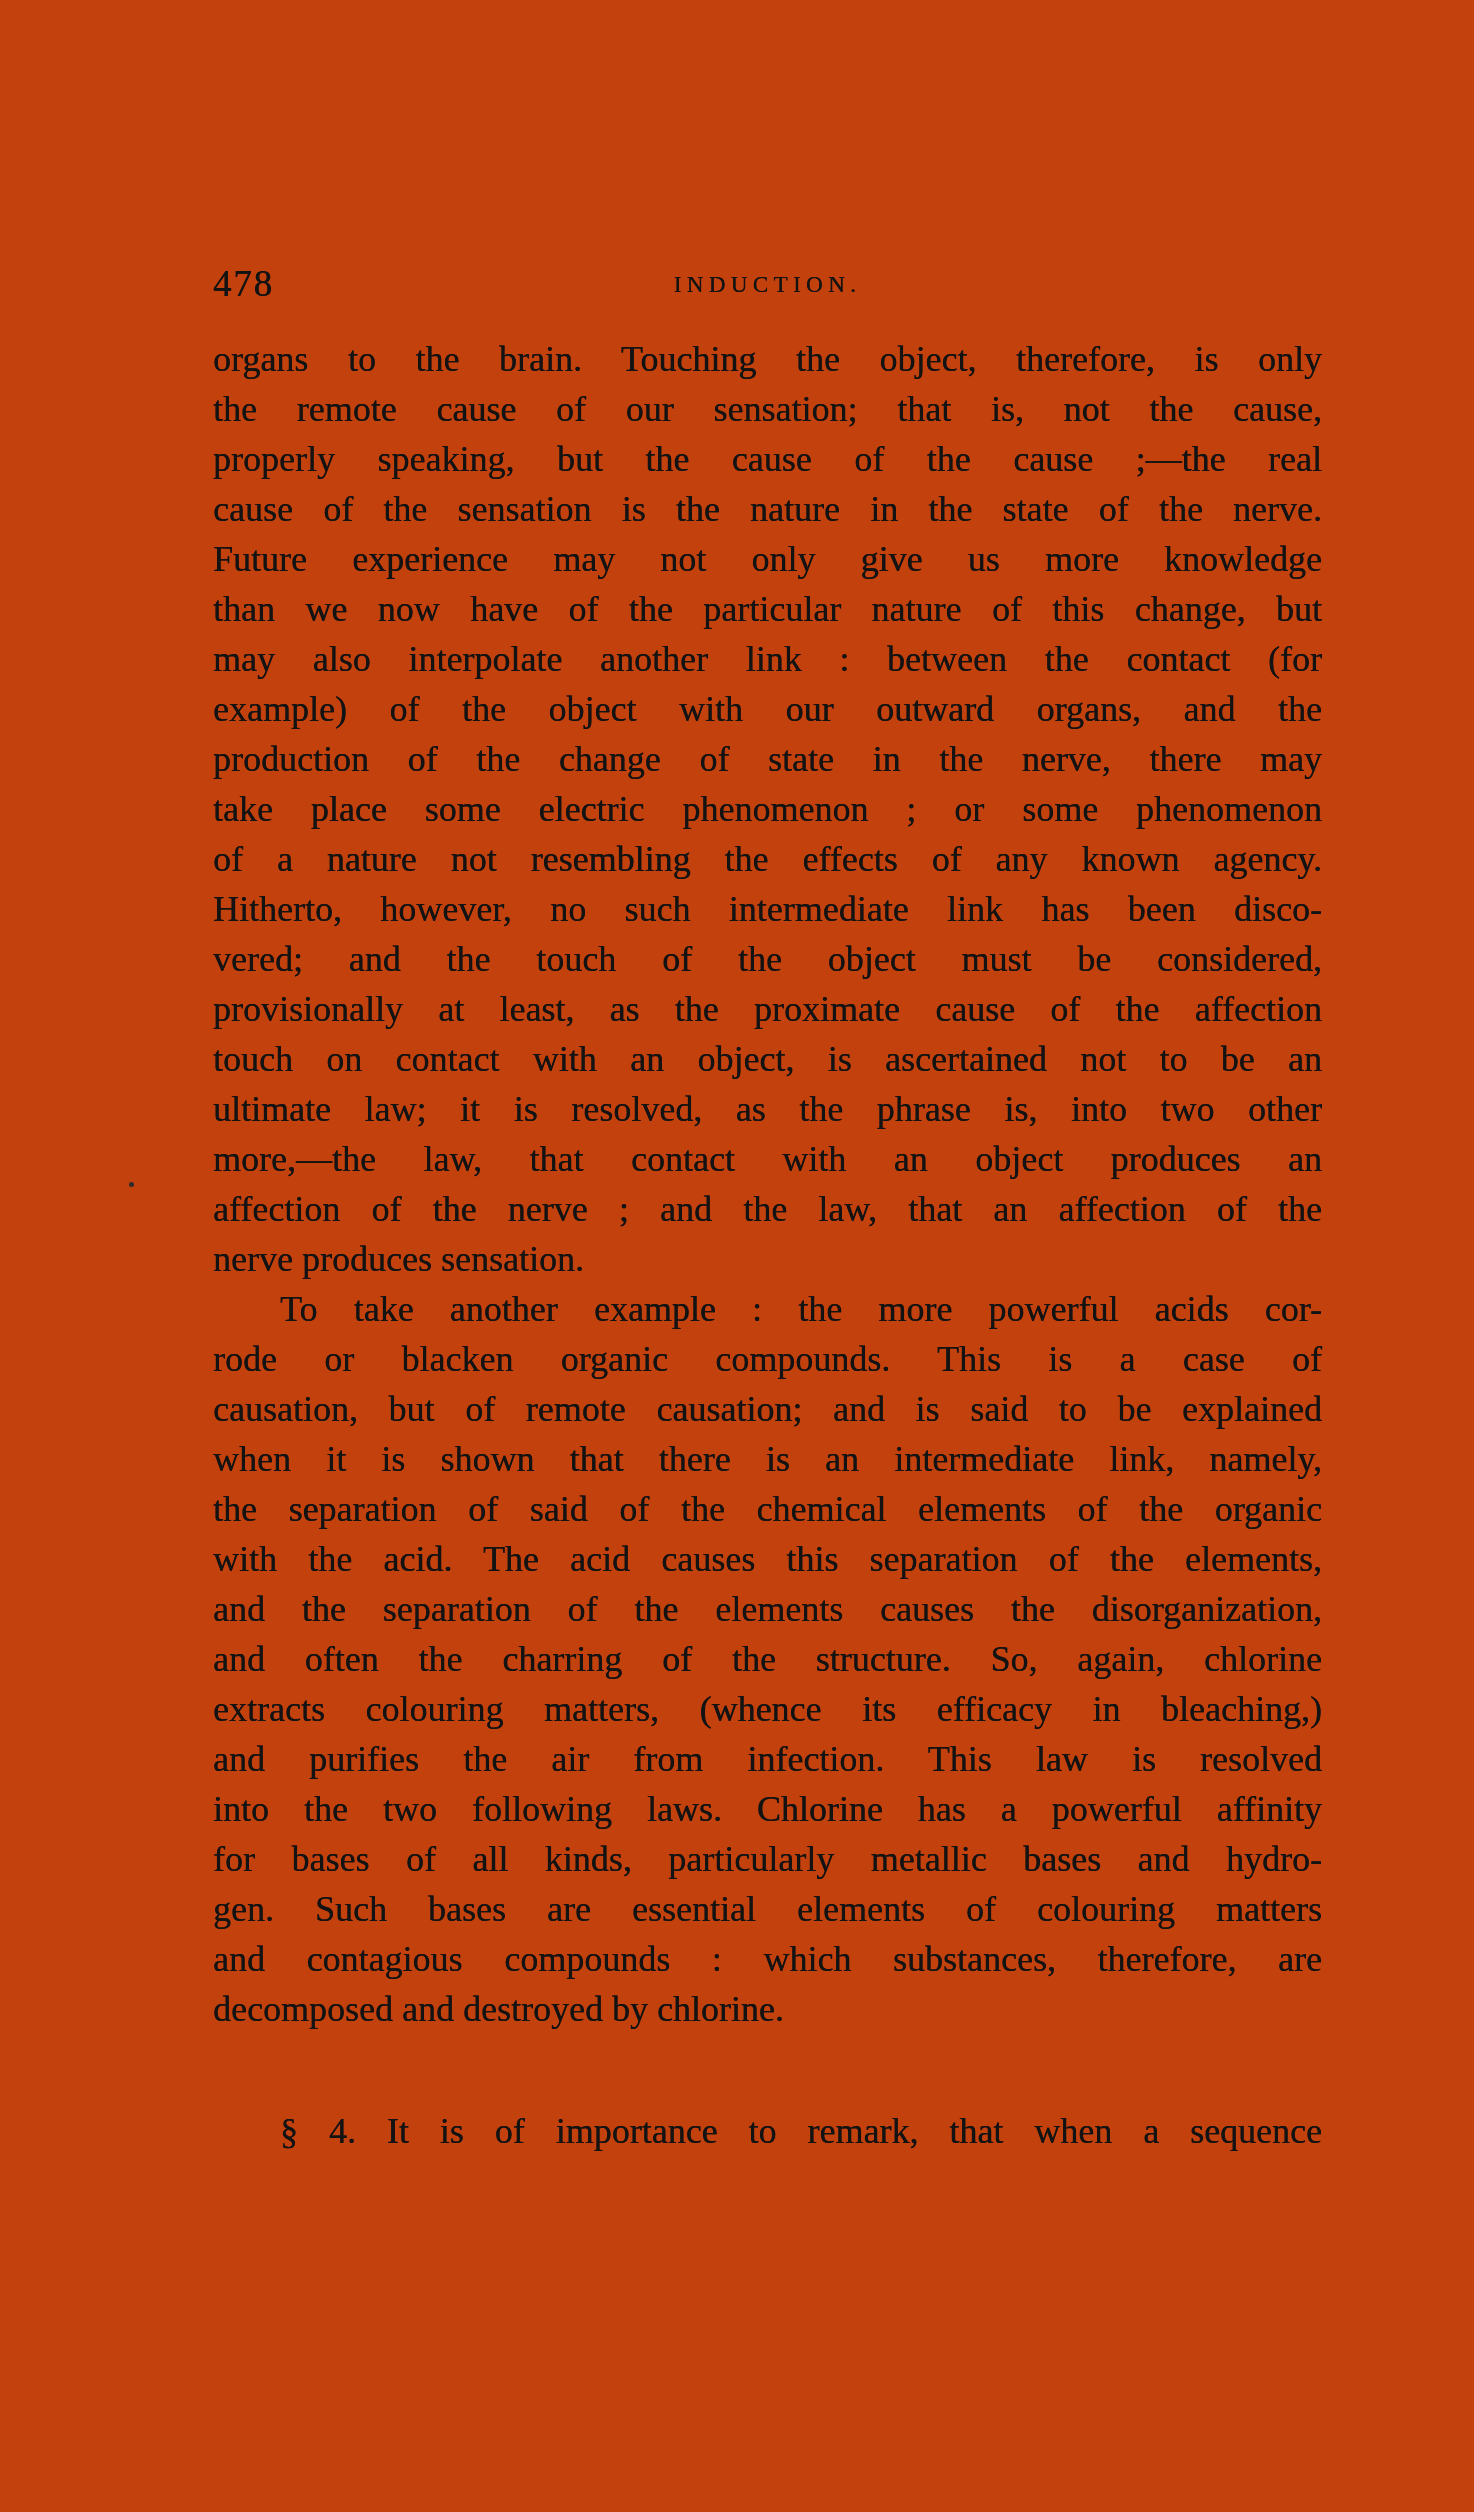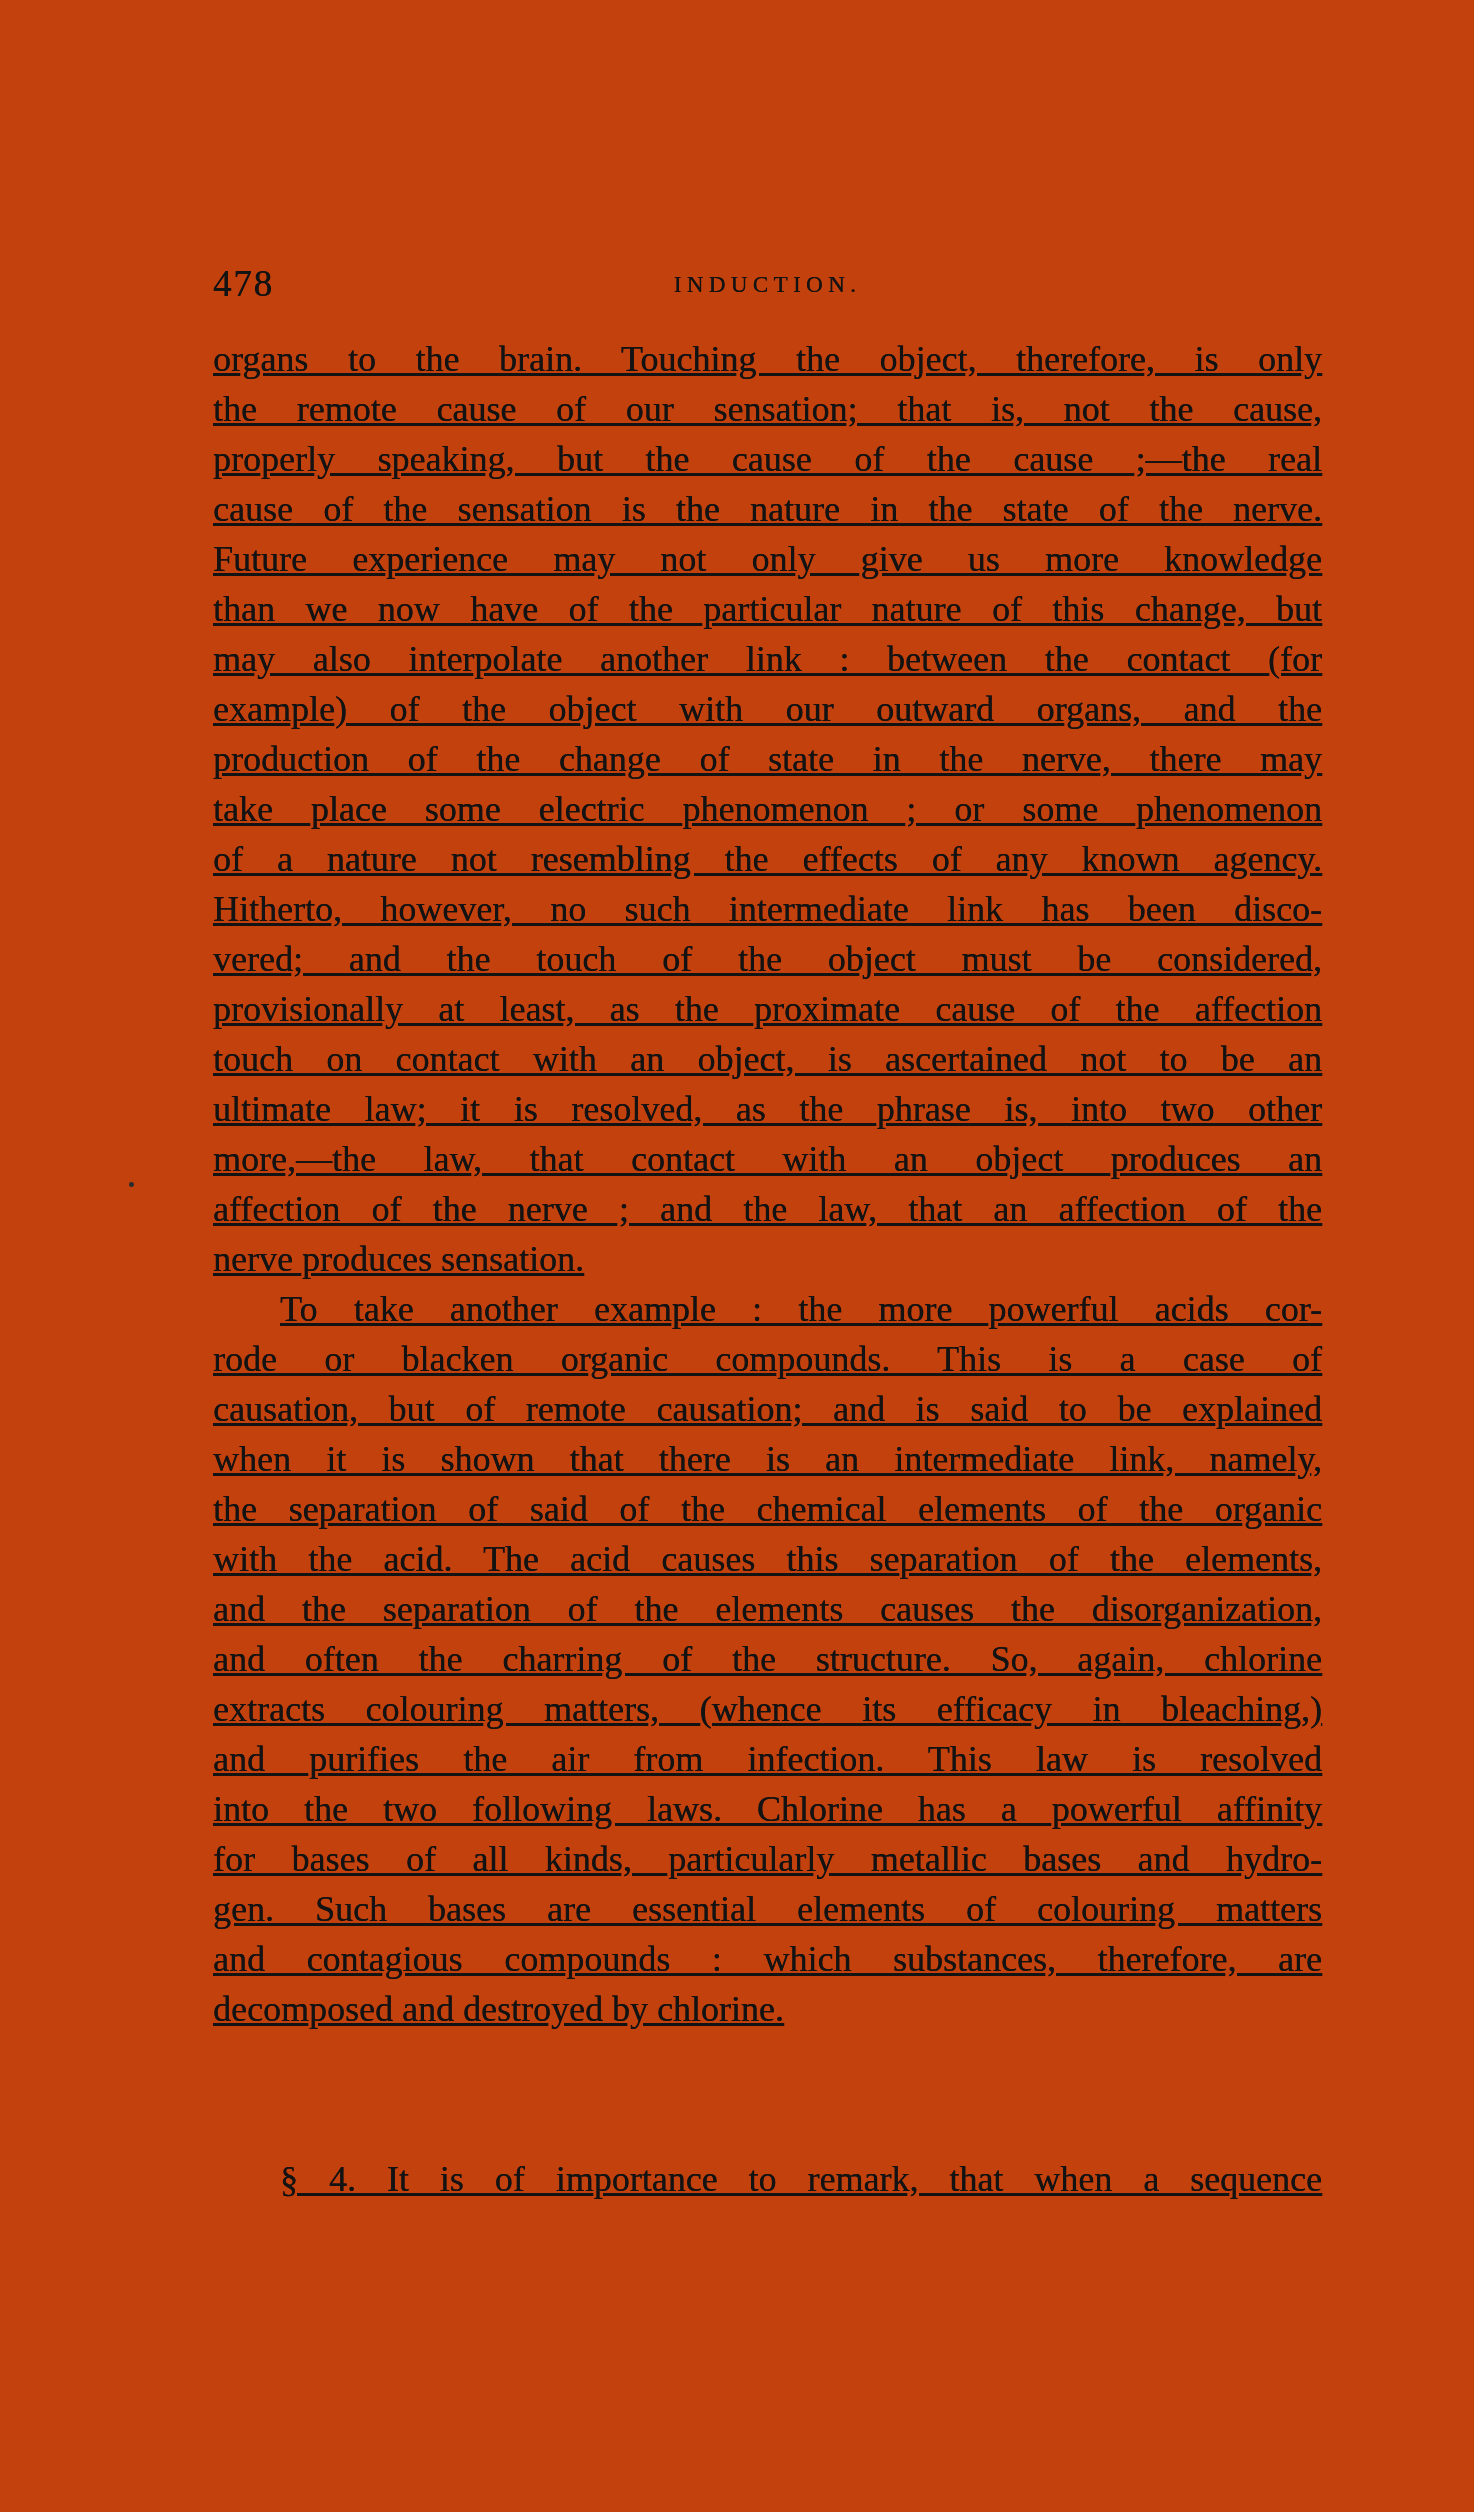--- a/index.html
+++ b/index.html
@@ -44,25 +44,24 @@
     top: 334px;
     left: 213px;
     width: 1109px;
   }
   .line {
     font-size: 36px;
     line-height: 50px;
     text-align: justify;
     text-align-last: justify;
     text-shadow: 0.3px 0 0 currentColor;
-    text-decoration: underline;
   }
   .line.last { text-align-last: left; }
   .line.first { padding-left: 67px; }
-  .para-sect { margin-top: 120px; }
+  .para-sect { margin-top: 72px; }
   .artifact-dot {
     position: absolute;
     left: 129px;
     top: 1182px;
     width: 5.4px;
     height: 4.8px;
     background: #2b2b2b;
     border-radius: 50%;
   }
 </style>

